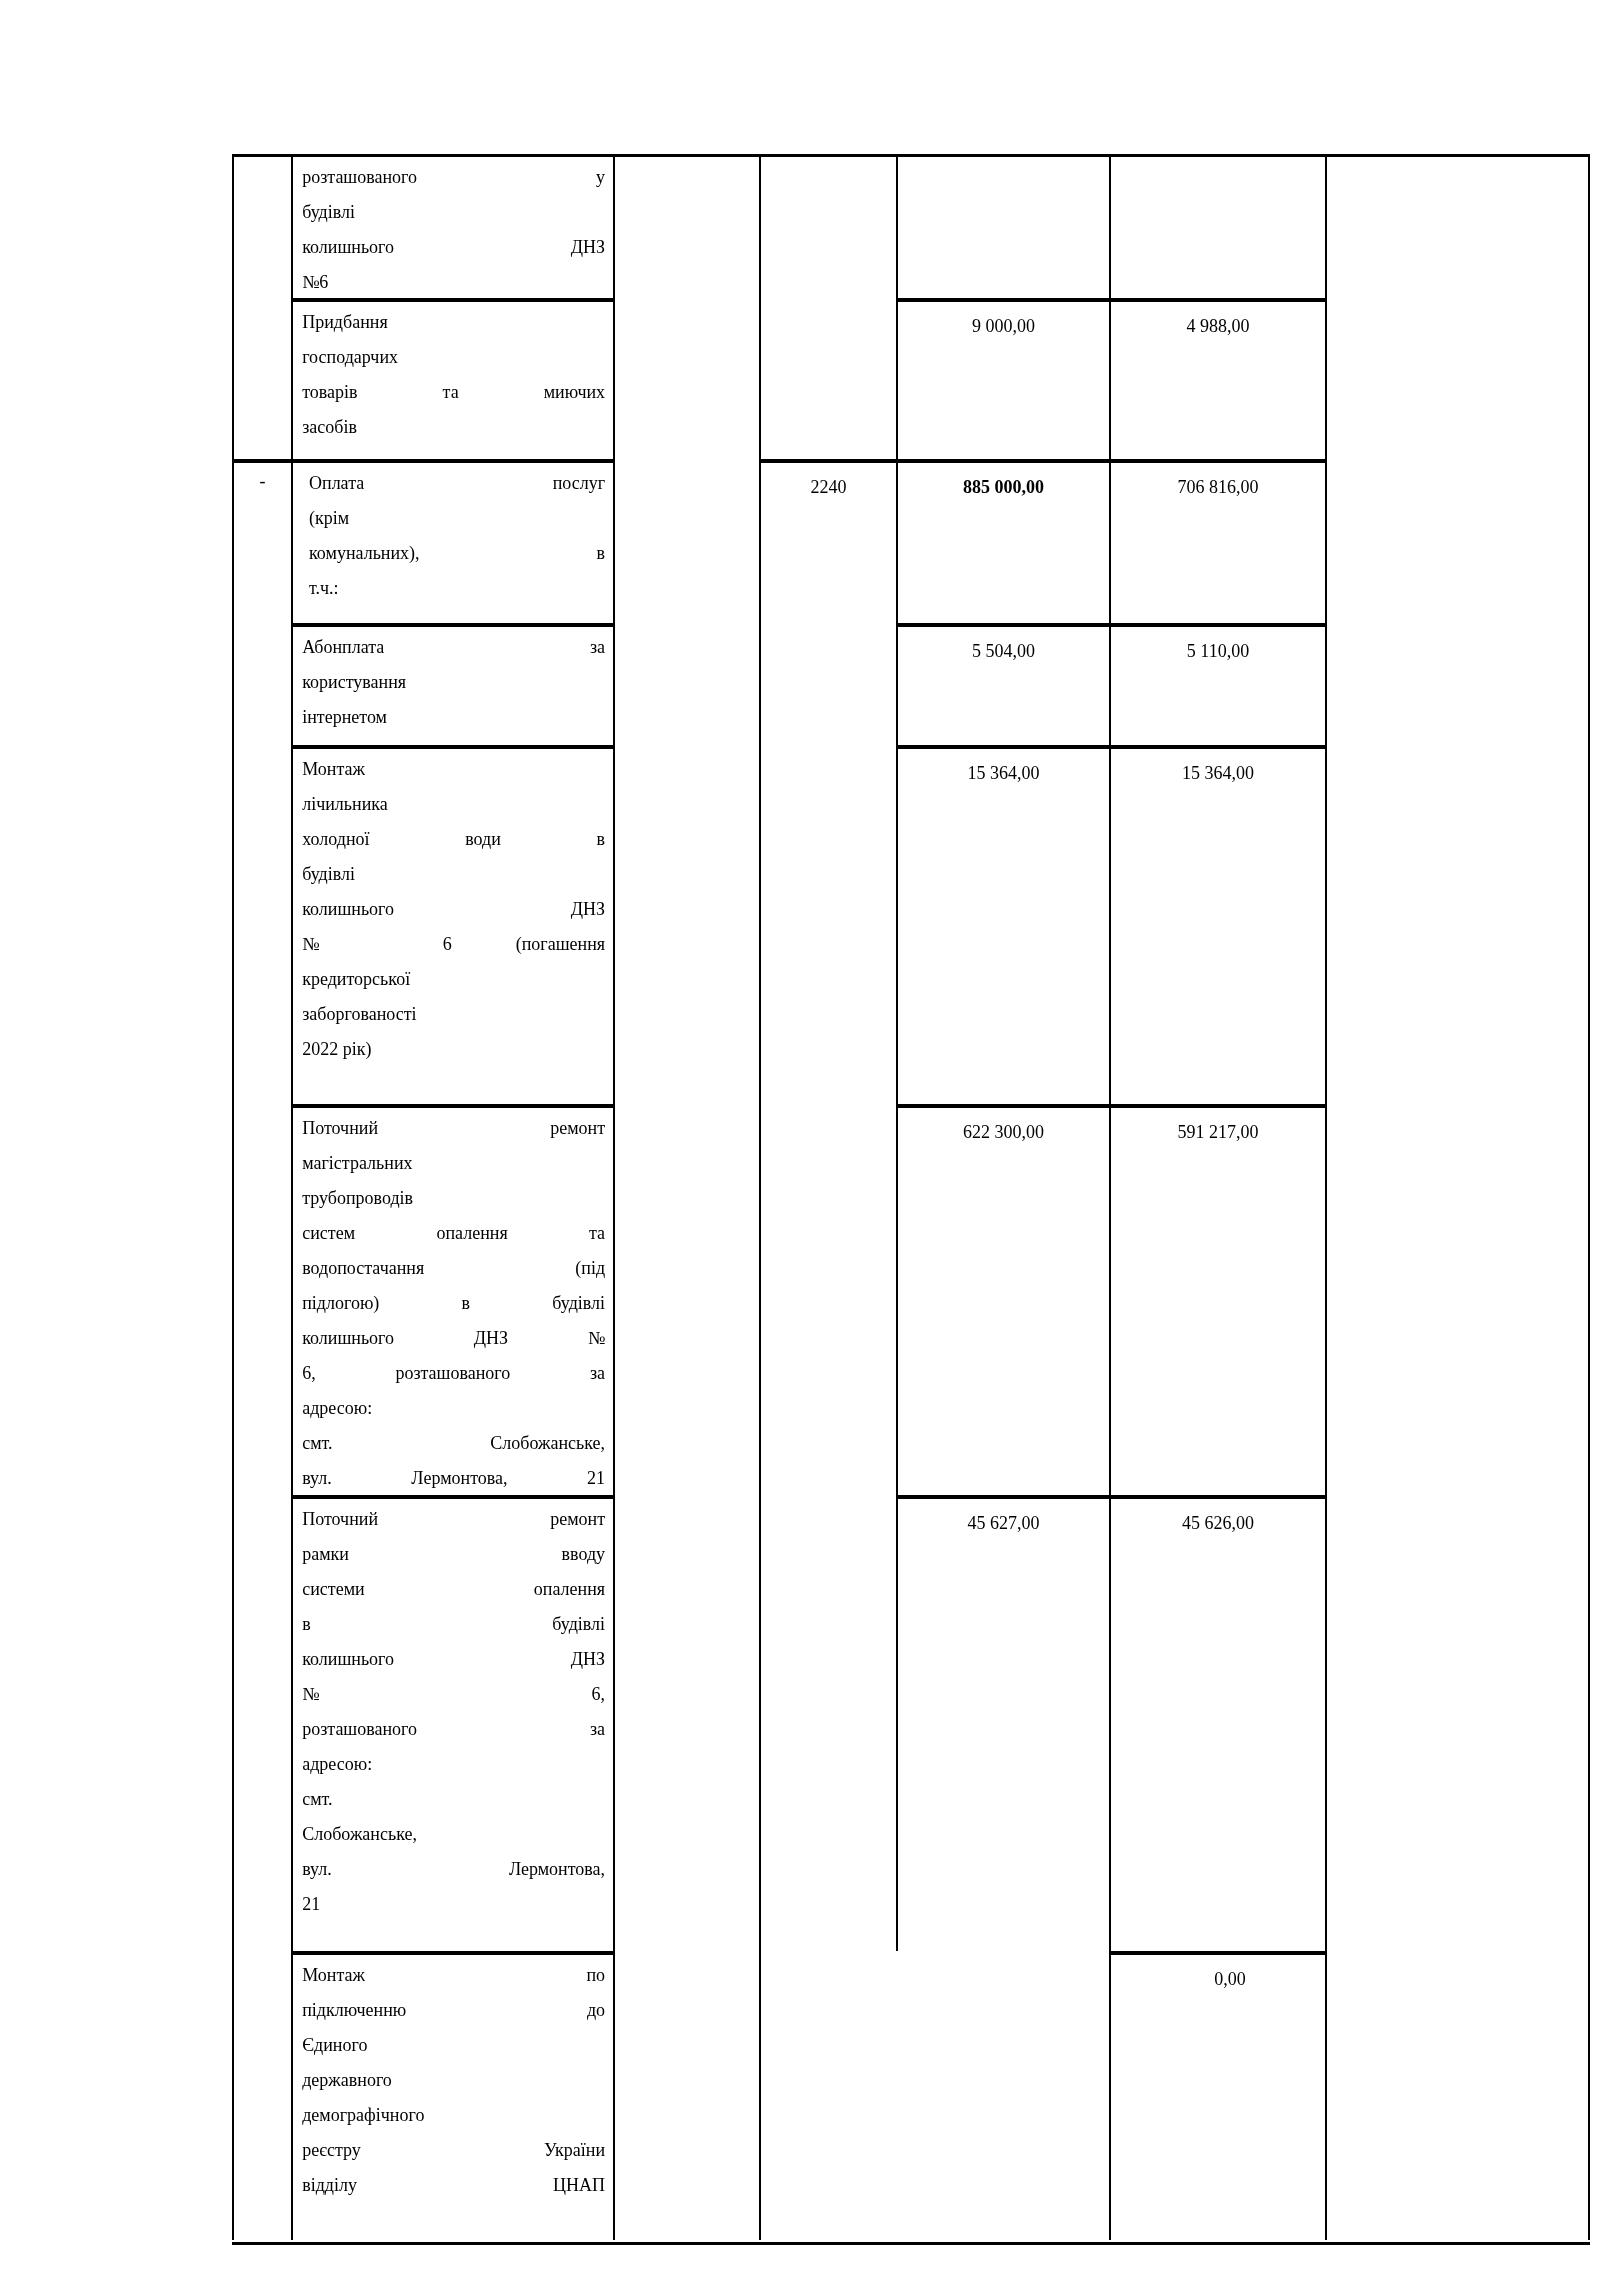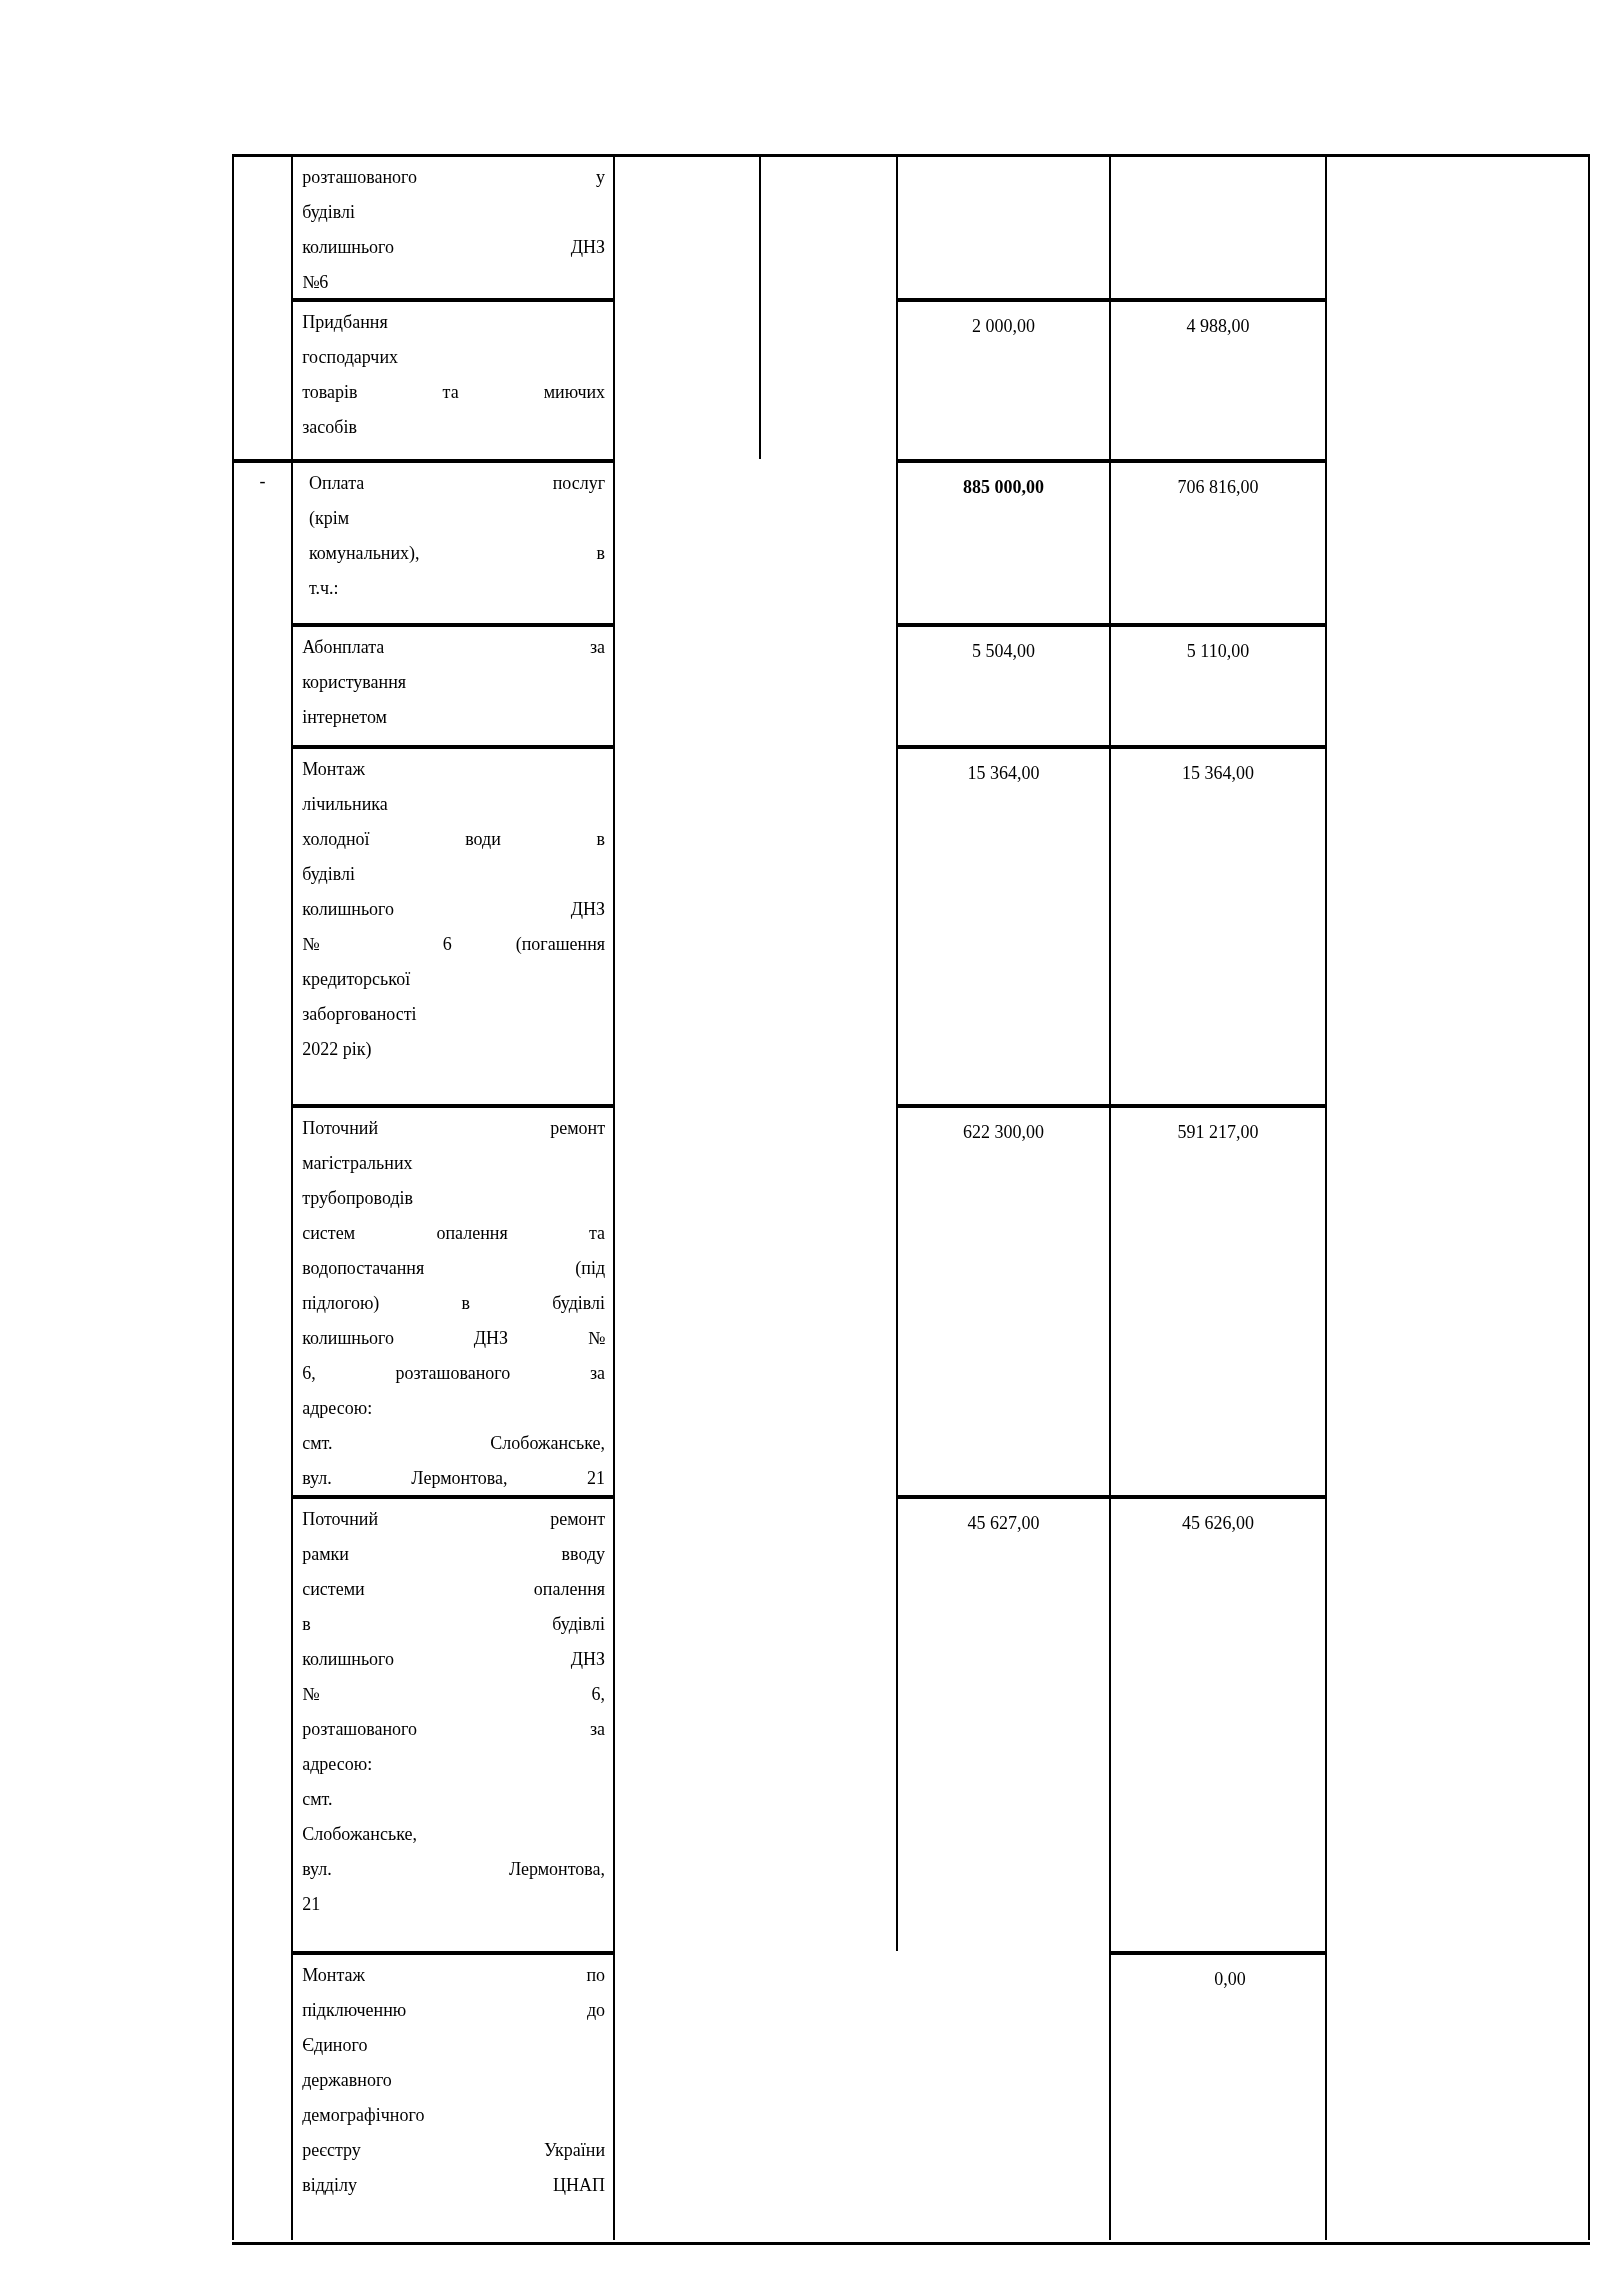--- a/index.html
+++ b/index.html
@@ -42,41 +42,44 @@
 <body>
 
 <div class="page">
   <div class="table" id="expense-table">
       <div class="cell bl" style="grid-area: 1 / 1 / span 2;"></div>
       <div class="cell bl bt" style="grid-area: 3 / 1 / span 6;">
         <div class="dash">-</div>
       </div>
       <div class="cell bl" style="grid-area: 1 / 3 / span 8;"></div>
       <div class="cell bl" style="grid-area: 1 / 4 / span 2;"></div>
+      <div class="cell bl bt" style="grid-area: 3 / 4 / span 6;">
+        <div class="code">2240</div>
+      </div>
       <div class="cell bl br" style="grid-area: 1 / 7 / span 8;"></div>
       <div class="cell bl desc" style="grid-area: 1 / 2 / span 1;">
         <div class="line just">розташованого у</div>
         <div class="line just">будівлі</div>
         <div class="line just">колишнього ДНЗ</div>
         <div class="line left">№6</div>
       </div>
       <div class="cell bl" style="grid-area: 1 / 5 / span 1;">
         <div class="amt"></div>
       </div>
       <div class="cell bl" style="grid-area: 1 / 6 / span 1;">
         <div class="amt"></div>
       </div>
       <div class="cell bl desc bt" style="grid-area: 2 / 2 / span 1;">
         <div class="line just">Придбання</div>
         <div class="line just">господарчих</div>
         <div class="line just">товарів та миючих</div>
         <div class="line left">засобів</div>
       </div>
       <div class="cell bl bt" style="grid-area: 2 / 5 / span 1;">
-        <div class="amt">2 000,00</div>
+        <div class="amt">9 000,00</div>
       </div>
       <div class="cell bl bt" style="grid-area: 2 / 6 / span 1;">
         <div class="amt">4 988,00</div>
       </div>
       <div class="cell bl desc bt" style="grid-area: 3 / 2 / span 1; padding-left: 16px;">
         <div class="line just">Оплата послуг</div>
         <div class="line just">(крім</div>
         <div class="line just">комунальних), в</div>
         <div class="line left">т.ч.:</div>
       </div>

